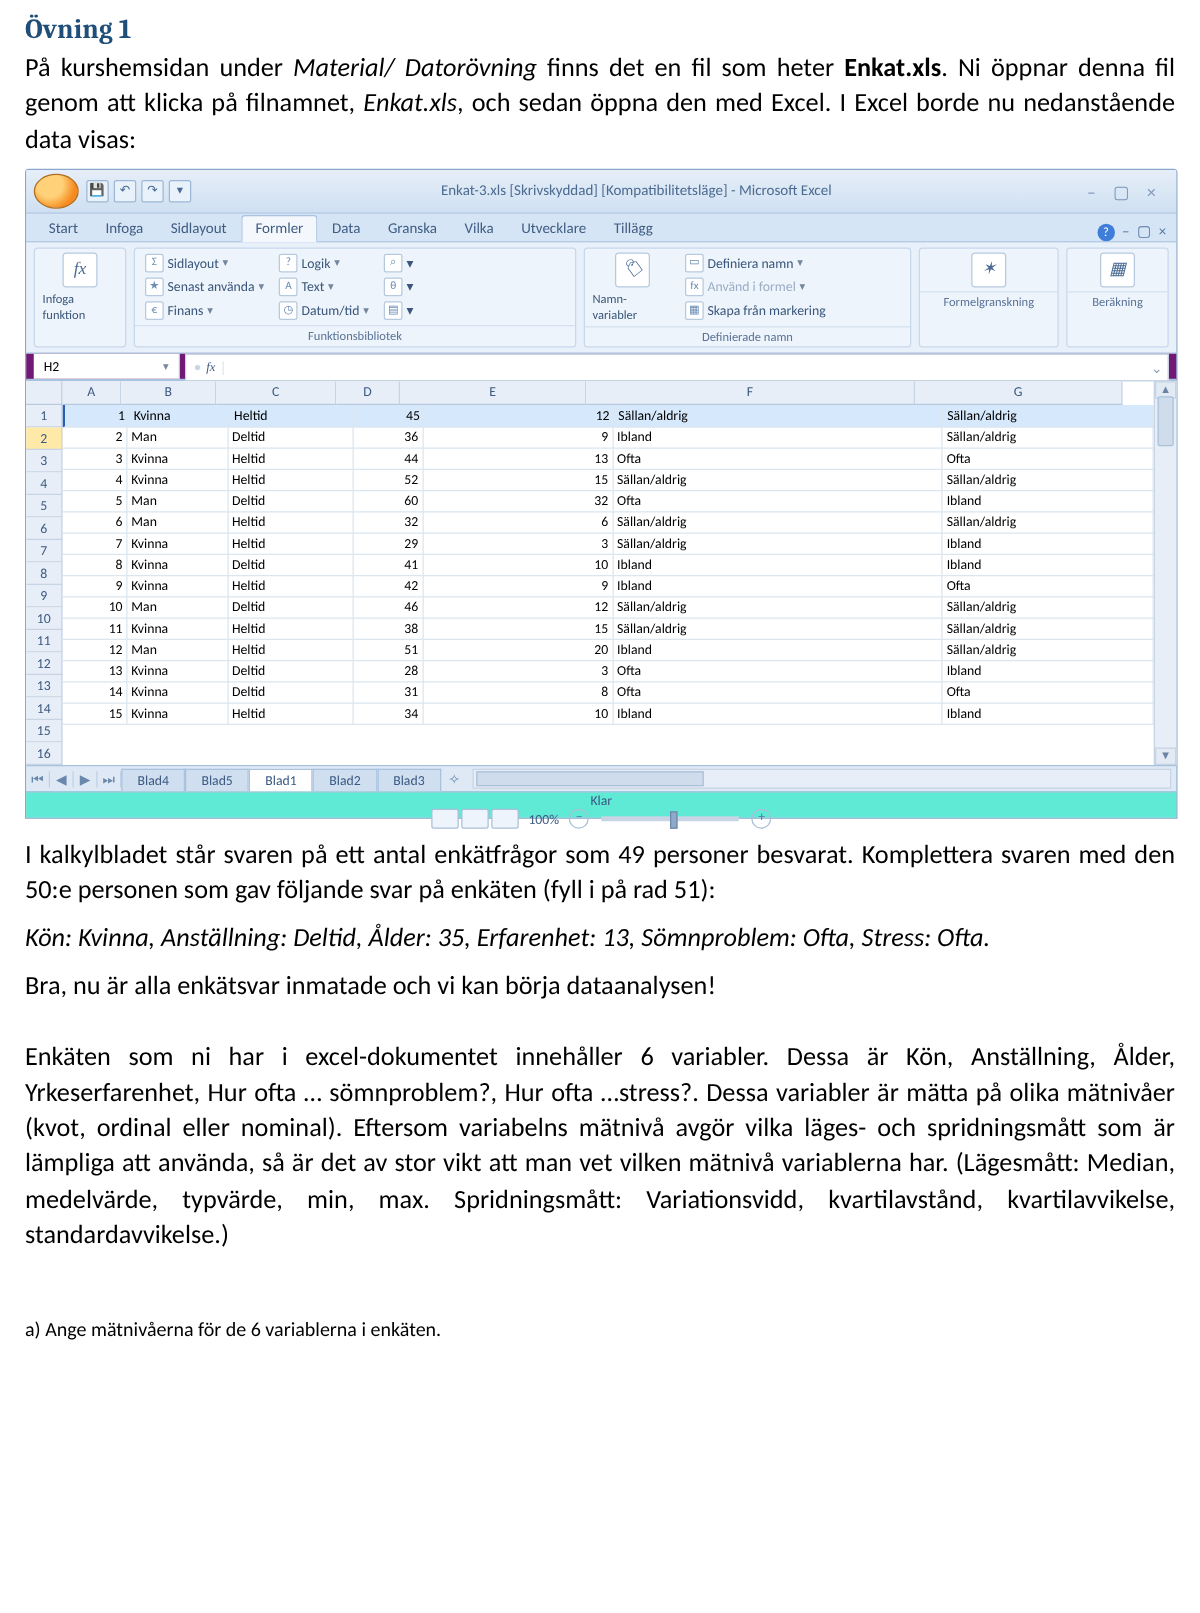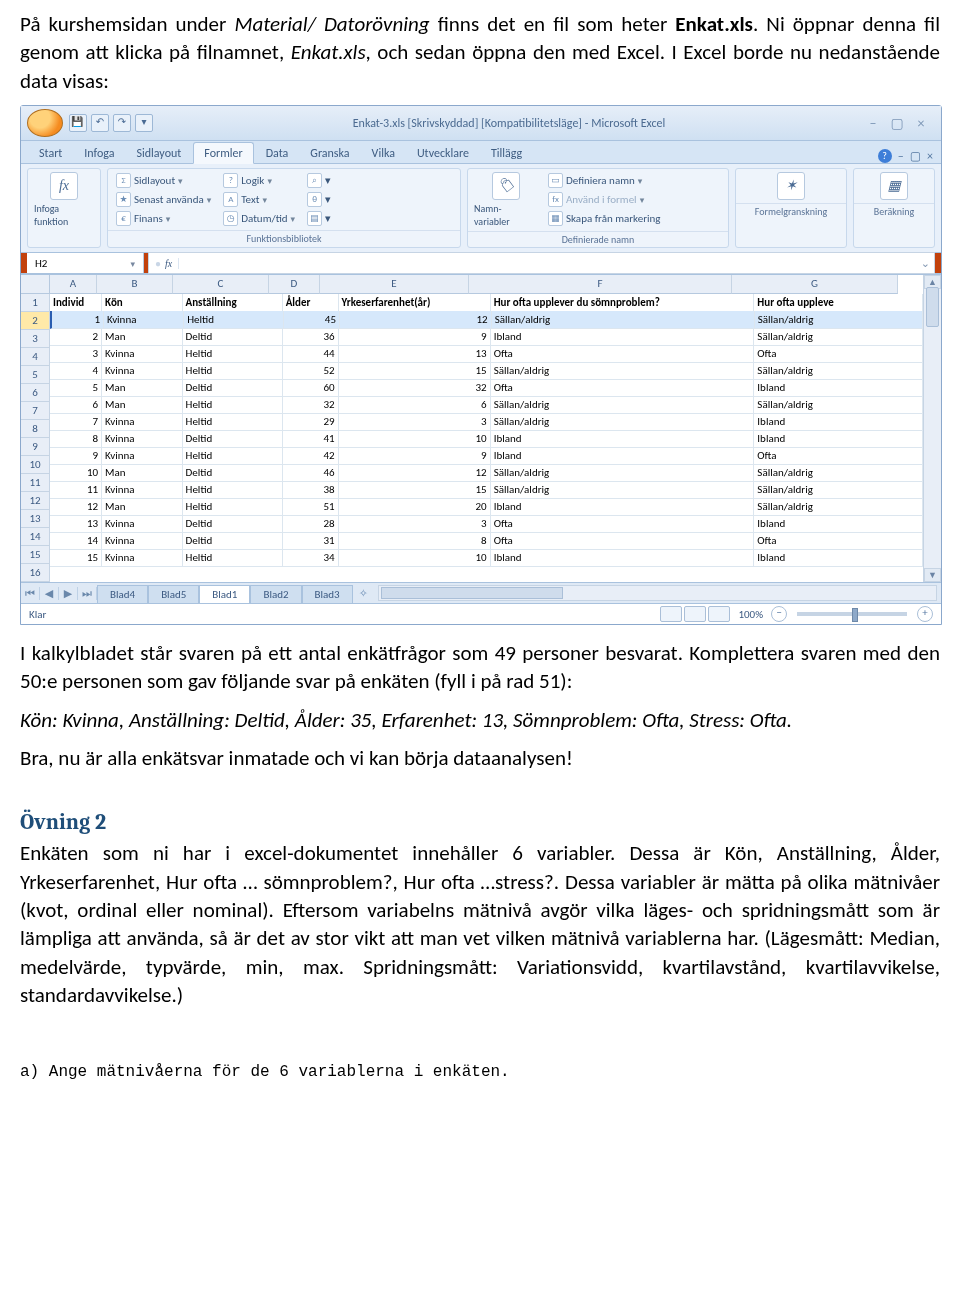--- a/index.html
+++ b/index.html
@@ -28,21 +28,21 @@
   .ribbon-group { border:1px solid #c7d8ec; border-radius:3px; background:#eef4fb; display:flex; flex-direction:column; }
   .rg-content { display:flex; align-items:flex-start; padding:3px 6px; gap:8px; }
   .rg-title { font-size:10px; text-align:center; color:#5a7396; padding:1px 0; border-top:1px solid #d4e0ef; }
   .big-btn { display:flex; flex-direction:column; align-items:center; gap:2px; color:#3a577b; font-size:10px; width:64px; }
   .big-btn .icon { width:26px; height:26px; border:1px solid #b6c9df; background:#fff; border-radius:3px; text-align:center; line-height:26px; font-size:14px; color:#4a6b94; font-style:italic; font-family:"Times New Roman", serif;}
   .menu-col { display:flex; flex-direction:column; gap:2px; }
   .menu-item { display:flex; align-items:center; gap:3px; color:#3a577b; font-size:11px; white-space:nowrap; padding:1px 2px; }
   .mini-icon { width:13px; height:13px; border:1px solid #b6c9df; background:#fff; border-radius:2px; text-align:center; line-height:11px; font-size:9px; color:#6b8db5;}
   .drop::after { content:" ▾"; color:#73869c; font-size:9px;}
 
-  .namebox-row { display:flex; align-items:center; background:#c2410c; border-bottom:1px solid #a9c2de; height:20px; }
+  .namebox-row { display:flex; background:#701a75; border-bottom:1px solid #a9c2de; height:20px; }
   .namebox { width:100px; border-right:1px solid #b6c9df; padding:0 8px; background:#fff; height:100%; display:flex; align-items:center; justify-content:space-between; margin-left:6px; }
   .namebox .dd { color:#7888a0; font-size:9px; }
   .fx-row { display:flex; align-items:center; flex:1; background:#fff; height:100%; margin:0 6px 0 4px; border:1px solid #c6d4e4;}
   .fx-icons { display:flex; gap:4px; padding:0 6px; color:#8398b3; font-size:10px; border-right:1px solid #dce6f2;}
   .fx-fx { font-style:italic; font-family:"Times New Roman"; color:#3c5a82;}
   .formula-bar { flex:1; padding:0 6px; }
 
   
   .grid-wrap { display:flex; background:#fff; border-top:1px solid #a9c2de;}
   .rowheads { display:flex; flex-direction:column; }
@@ -65,38 +65,39 @@
 
   
   .sheet-tab-row { display:flex; align-items:center; background:#dfe9f5; border-top:1px solid #a9c2de; height:20px; font-size:11px; }
   .nav-arrows { display:flex; }
   .nav-arrows span { width:18px; text-align:center; color:#6a88ab; border-right:1px solid #bed1e6; }
   .sheet-tab { padding:2px 12px; border:1px solid #a9c2de; border-bottom:none; background:#cfdff0; color:#3c5a82; margin-top:1px; border-radius:0 0 0 0; }
   .sheet-tab.active { background:#fff; font-weight:normal; }
   .sheet-add { padding:0 6px; color:#6b8db5; }
   .hscroll { flex:1; margin:2px 4px; height:14px; background:#e8eef7; border:1px solid #c6d4e4; position:relative;}
   .hscroll .hthumb { position:absolute; left:2px; width:180px; top:1px; bottom:1px; background:#cfdcec; border:1px solid #aabfd8;}
-  .status-bar { display:flex; align-items:center; justify-content:space-between; background:#ffffff; border-top:1px solid #a9c2de; height:20px; padding:0 8px; font-size:11px; color:#3c5a82;}
+  .status-bar { display:flex; align-items:center; justify-content:space-between; background:#5eead4; border-top:1px solid #a9c2de; height:20px; padding:0 8px; font-size:11px; color:#3c5a82;flex-direction:column;}
   .view-icons { display:flex; gap:2px; align-items:center;}
   .vicon { width:20px; height:14px; border:1px solid #aabfd8; background:#eef4fb; border-radius:2px;}
   .zoomslider { width:110px; height:4px; background:#c6d4e4; position:relative; margin:0 8px;}
   .zoomslider .zthumb { position:absolute; left:50%; top:-4px; width:4px; height:12px; background:#8ea9c9; border:1px solid #6e89a9;}
   .zoom-btn { width:14px;height:14px;border:1px solid #aabfd8;border-radius:50%;text-align:center;line-height:12px;color:#5578a2;}
 
   
   .cA{width:46px;} .cB{width:75px;} .cC{width:95px;} .cD{width:50px;} .cE{width:148px;} .cF{width:262px;} .cG{width:165px;}
 
-  ol.plain { margin:6px 0 16px 0; padding:0; list-style:none;font-family:Liberation Mono, monospace; }
+  ol.plain { margin:6px 0 16px 0; padding:0; list-style:none; }
   ol.plain li { font-size:16px; margin:2px 0; }
 </style>
 </head>
 <body>
 
 <div class="page">
 
+  <h2 class="ovning">Övning 1</h2>
   <p class="body-text">
     <span>På kurshemsidan under </span><span class="italic">Material/ Datorövning</span><span> finns det en fil som heter </span><b>Enkat.xls</b><span>. Ni öppnar denna fil genom att klicka på filnamnet, </span><span class="italic">Enkat.xls</span><span>, och sedan öppna den med Excel. I Excel borde nu nedanstående data visas:</span>
   </p>
 
   
   <div class="excel-window">
 
     <div class="titlebar">
       <div class="office-btn"></div>
       <div class="qat">
@@ -275,29 +276,20 @@
         <div class="colheads">
           <div class="colhead cA">A</div>
           <div class="colhead cB">B</div>
           <div class="colhead cC">C</div>
           <div class="colhead cD">D</div>
           <div class="colhead cE">E</div>
           <div class="colhead cF">F</div>
           <div class="colhead cG">G</div>
         </div>
         <div id="gridrows">
-            <div class="row header">
-              <div class="cell cA">Individ</div>
-              <div class="cell cB">Kön</div>
-              <div class="cell cC">Anställning</div>
-              <div class="cell cD">Ålder</div>
-              <div class="cell cE">Yrkeserfarenhet(år)</div>
-              <div class="cell cF">Hur ofta upplever du sömnproblem?</div>
-              <div class="cell cG">Hur ofta uppleve</div>
-            </div>
             <div class="row selected">
               <div class="cell cA num">1</div>
               <div class="cell cB">Kvinna</div>
               <div class="cell cC">Heltid</div>
               <div class="cell cD num">45</div>
               <div class="cell cE num">12</div>
               <div class="cell cF">Sällan/aldrig</div>
               <div class="cell cG">Sällan/aldrig</div>
             </div>
             <div class="row">
@@ -468,21 +460,20 @@
       </div>
     </div>
   </div>
   
 
   <p class="body-text">I kalkylbladet står svaren på ett antal enkätfrågor som 49 personer besvarat. Komplettera svaren med den 50:e personen som gav följande svar på enkäten (fyll i på rad 51):</p>
   <p class="body-text italic">Kön: Kvinna, Anställning: Deltid, Ålder: 35, Erfarenhet: 13, Sömnproblem: Ofta, Stress: Ofta.</p>
   <p class="body-text">Bra, nu är alla enkätsvar inmatade och vi kan börja dataanalysen!</p>
 
   <br>
-  <h2 class="ovning">Övning 2</h2>
   <p class="body-text">Enkäten som ni har i excel-dokumentet innehåller 6 variabler. Dessa är Kön, Anställning, Ålder, Yrkeserfarenhet, Hur ofta … sömnproblem?, Hur ofta …stress?. Dessa variabler är mätta på olika mätnivåer (kvot, ordinal eller nominal). Eftersom variabelns mätnivå avgör vilka läges- och spridningsmått som är lämpliga att använda, så är det av stor vikt att man vet vilken mätnivå variablerna har. (Lägesmått: Median, medelvärde, typvärde, min, max. Spridningsmått: Variationsvidd, kvartilavstånd, kvartilavvikelse, standardavvikelse.)</p>
 
   <br><br>
   <ol class="plain">
     <li>a)   Ange mätnivåerna för de 6 variablerna i enkäten.</li>
   </ol>
 
 </div>
 
 </body></html>

